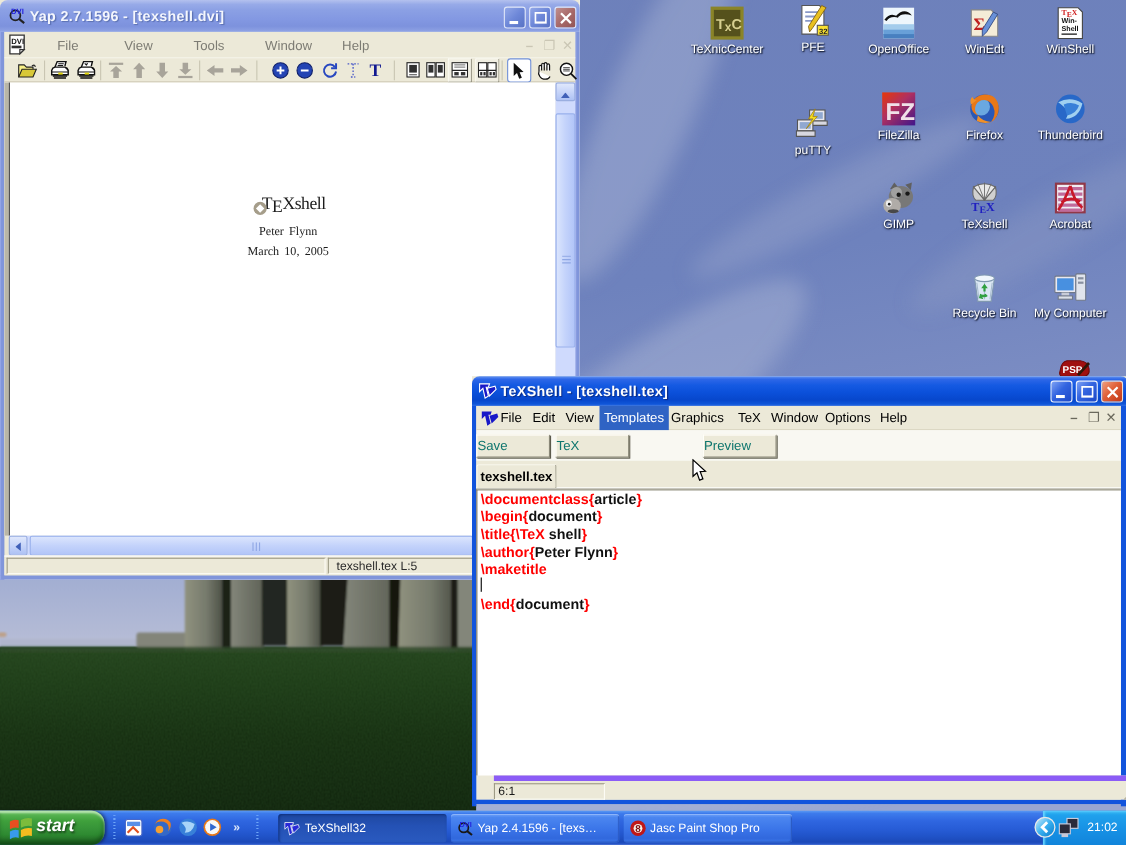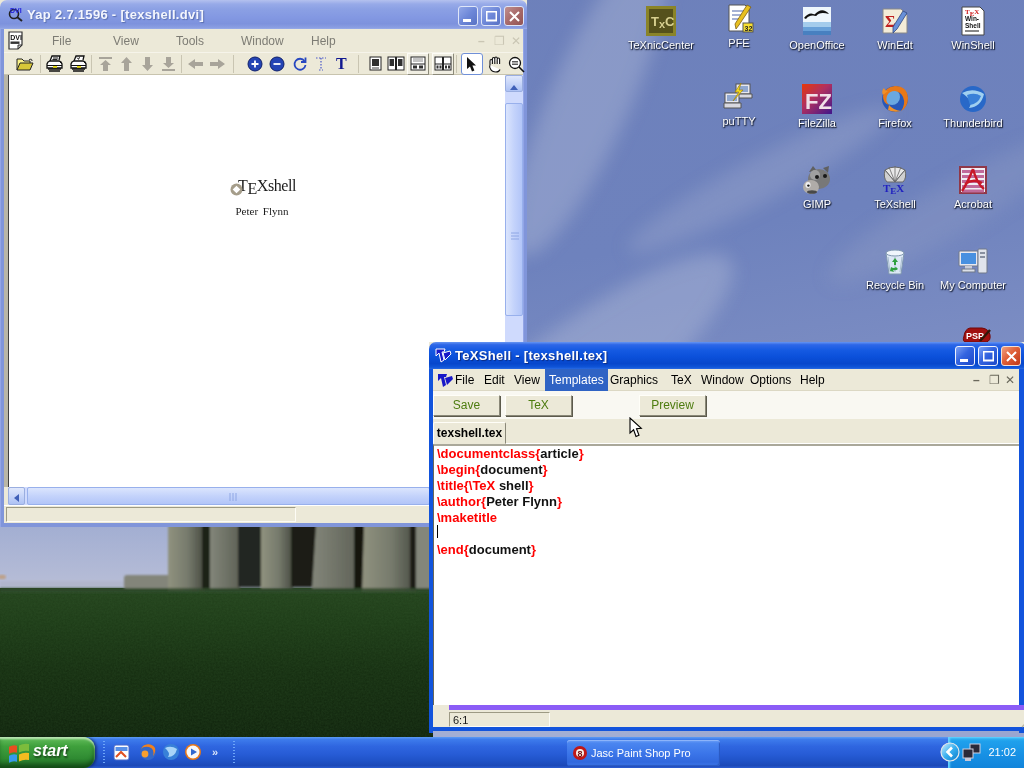--- a/index.html
+++ b/index.html
@@ -43,21 +43,21 @@
 #tex{position:absolute;left:429px;top:342px;width:597px;height:389px;background:#ece9d8}
 .tframe{position:absolute;background:#1254dc}
 #texTitle{position:absolute;left:0;top:0;width:597px;height:27px;border-radius:7px 7px 0 0;
  background:linear-gradient(#6695f2 0%,#2e67e8 10%,#155ae2 30%,#0b50da 55%,#0747cc 80%,#0f55d8 93%,#2a6ae2 100%)}
 #texTitle .ttl{position:absolute;left:26px;top:6px;font-size:13px;font-weight:bold;color:#fff;letter-spacing:.3px;text-shadow:1px 1px 1px #0a2a80}
 .cbb{background:linear-gradient(135deg,#7da1f4,#3364e0 45%,#1c48c8);border:1px solid #eef2fd}
 .cbr{background:linear-gradient(135deg,#f0a080,#e06038 45%,#c03818);border:1px solid #f2e0d4}
 #texMenu{position:absolute;left:4px;top:27px;width:586px;height:22px;background:#ece9d8;font-size:12px;color:#000;border-bottom:1px solid #dcd8c4}
 #texMenu span.mi{position:absolute;top:4px}
 #texTool{position:absolute;left:4px;top:49px;width:586px;height:28px;background:#f9f8f2}
-.xbtn{position:absolute;top:4px;height:21px;background:#ece9d8;border:1px solid;border-color:#fffef8 #8a8878 #8a8878 #fffef8;box-shadow:1px 1px 0 #5c5a4c;font-size:12px;color:#4d7c0f;text-align:center;line-height:19px}
+.xbtn{position:absolute;top:4px;height:21px;background:#ece9d8;border:1px solid;border-color:#fffef8 #8a8878 #8a8878 #fffef8;box-shadow:1px 1px 0 #5c5a4c;font-size:12px;color:#0f766e;text-align:left;line-height:19px}
 #texTab{position:absolute;left:4px;top:77px;width:586px;height:25px;background:#ece9d8;border-bottom:1px solid #fff}
 .tab1{position:absolute;left:0px;top:3px;width:73px;height:22px;background:#ece9d8;border:1px solid;border-color:#fffef8 #8a8878 transparent #fffef8;border-radius:2px 2px 0 0;font-weight:bold;font-size:12px;text-align:center;line-height:20px;color:#000}
 #texEdit{position:absolute;left:4px;top:102px;width:586px;height:261px;background:#fff;border-top:2px solid #aaa89a;border-left:1px solid #6a6858}
 .cl{position:absolute;left:3px;white-space:pre;font-weight:bold;font-size:13px;letter-spacing:0}
 .r{color:#f00}.k{color:#111}
 #texStatus{position:absolute;left:20px;top:363px;width:586px;height:22px;background:#ece9d8;border-top:5px solid #8b5cf6;font-size:11px;color:#1a1a1a}
 
 #ddmenu{position:absolute;left:545px;top:391px;width:115px;height:202px;background:#fbfaf6;border:1px solid #747066;font-size:12px;color:#000}
 #ddmenu .it{position:absolute;left:1px;width:113px;height:17px;line-height:17px;padding-left:16px}
 #ddmenu .hl{background:#2f63c4;color:#fff}
@@ -204,21 +204,21 @@
   <svg width="32" height="32" viewBox="0 0 32 32">
           <path d="M5 2 h18 l4 4 v24 h-22 z" fill="#fff" stroke="#444"></path>
           <text x="8" y="9" font-size="7" font-weight="bold" fill="#d02020" font-family="Liberation Serif">T<tspan dy="1.5">E</tspan><tspan dy="-1.5">X</tspan></text>
           <text x="8" y="16" font-size="6.5" font-weight="bold" fill="#111" font-family="Liberation Sans">Win-</text>
           <text x="8" y="23" font-size="6.5" font-weight="bold" fill="#111" font-family="Liberation Sans">Shell</text>
           <path d="M8 26 h14" stroke="#111"></path>
         </svg>
   <div class="lbl">WinShell</div>
  </div>
 
- <div class="dicon" style="left:701px;top:81px">
+ <div class="dicon" style="left:701px;top:97px">
   <svg width="32" height="32" viewBox="0 0 32 32">
           <rect x="13" y="3" width="14" height="10" fill="#e8e8f0" stroke="#555"></rect>
           <rect x="15" y="5" width="10" height="6" fill="#90a8d0"></rect>
           <path d="M11 13 h18 v4 h-18 z" fill="#d8d8e0" stroke="#555"></path>
           <rect x="2" y="12" width="14" height="10" fill="#e8e8f0" stroke="#555"></rect>
           <rect x="4" y="14" width="10" height="6" fill="#90a8d0"></rect>
           <path d="M1 22 h17 v5 h-17 z" fill="#d8d8e0" stroke="#555"></path>
           <path d="M18 2 l-6 9 h4 l-6 9 l10 -11 h-4 z" fill="#f8e020" stroke="#a08010" stroke-width=".7"></path>
         </svg>
   <div class="lbl">puTTY</div>
@@ -480,20 +480,21 @@
  </div>
  <div id="yapClient">
   <div class="inedge"></div>
 
   <div class="serif abs" style="left:230px;top:102px;font-size:16px;letter-spacing:-0.4px">T<span style="position:relative;top:3px">E</span>Xshell</div>
   <svg class="abs" style="left:222px;top:108px" width="13" height="13">
           <circle cx="6.5" cy="6.5" r="6" fill="#a59d8a"></circle>
           <rect x="3.8" y="3.8" width="5.4" height="5.4" fill="#fff" transform="rotate(45 6.5 6.5)"></rect>
         </svg>
   <div class="serif abs" style="left:0;top:130px;width:508px;text-align:center;font-size:11px;word-spacing:2px">Peter&nbsp;Flynn</div>
+  <div class="serif abs" style="left:0;top:148px;width:508px;text-align:center;font-size:11px;word-spacing:2px">March&nbsp;10,&nbsp;2005</div>
  </div>
  <div id="vsb">
   <div class="sbtn" style="left:0;top:0;width:18px;height:17px"><svg width="8" height="5" style="margin-top:5px">
             <path d="M4 0 L8 5 L0 5 Z" fill="#4060b8"></path>
           </svg></div>
   <div class="sthumb" style="left:0;top:28px;width:18px;height:213px">
     <svg class="abs" style="left:5px;top:128px" width="8" height="8">
             <path d="M0 1 h8 M0 4 h8 M0 7 h8" stroke="#8ea6e4" stroke-width="1"></path>
           </svg>
   </div>
@@ -503,20 +504,23 @@
             <path d="M5 0 L5 8 L0 4 Z" fill="#4060b8"></path>
           </svg></div>
   <div class="sthumbh" style="left:19px;top:0;width:403px;height:18px">
     <svg class="abs" style="left:201px;top:5px" width="8" height="8">
             <path d="M1 0 v8 M4 0 v8 M7 0 v8" stroke="#8ea6e4" stroke-width="1"></path>
           </svg>
   </div>
  </div>
  <div id="yapStatus">
    <div class="sunk" style="left:2px;width:290px"></div>
+   <div class="sunk" style="left:294px;width:225px">
+          <span style="position:absolute;left:7px;top:1px">texshell.tex L:5</span>
+        </div>
  </div>
 </div>
 
 <svg class="abs" style="left:960px;top:326px" width="32" height="16" viewBox="0 0 32 16">
   <path d="M4 10 Q2 16 6 16 L26 16 Q31 15 30 9 Q29 3 22 2 L10 2 Q5 3 4 10 Z" fill="#a01010" stroke="#700808" stroke-width="1"></path>
   <text x="6" y="13" font-size="9" font-weight="bold" fill="#fff" font-family="Liberation Sans">PSP</text>
   <line x1="20" y1="15" x2="30" y2="4" stroke="#301808" stroke-width="2.4"></line>
 </svg>
 
 <div id="tex">
@@ -624,20 +628,35 @@
         <path d="M3 5 Q9 2 15 6 Q13 14 6 14 Q9 10 3 5" fill="#a8d4f8"></path>
       </svg>
  <svg class="abs" style="left:184px;top:6px" width="18" height="18" viewBox="0 0 18 18">
         <circle cx="9" cy="9" r="8" fill="#e87818"></circle>
         <circle cx="9" cy="9" r="6.5" fill="#f8f8f8"></circle>
         <path d="M7 5.5 L13 9 L7 12.5 Z" fill="#3068d0"></path>
       </svg>
  <div class="abs" style="left:212px;top:9px;color:#d8e4fa;font-size:11px;font-weight:bold">»</div>
  <div class="qlsep" style="left:233px"></div>
 
+ <div class="tbtn tbtn-dn" style="left:253px;width:153px">
+   <svg class="abs" style="left:5px;top:6px" width="15" height="14" viewBox="0 0 17 16">
+          <path d="M1 2 h9 l-1 3 h-2 l2 8 l-3 2 l-2 -9 l-3 3 z" fill="#2828d8" stroke="#fff" stroke-width=".8"></path>
+          <path d="M8 6 l7 -2 l1 3 l-6 6 z" fill="#2828d8" stroke="#fff" stroke-width=".8"></path>
+        </svg>
+   <span class="tl">TeXShell32</span>
+ </div>
+ <div class="tbtn tbtn-up" style="left:410px;width:153px">
+   <svg class="abs" style="left:5px;top:5px" width="16" height="16" viewBox="0 0 17 17">
+          <circle cx="7" cy="8" r="4.5" fill="none" stroke="#181818" stroke-width="1.6"></circle>
+          <line x1="10" y1="11" x2="15" y2="15" stroke="#181818" stroke-width="2"></line>
+          <text x="3" y="7" font-size="7" font-weight="bold" fill="#2222dd" font-family="Liberation Sans">DVI</text>
+        </svg>
+   <span class="tl">Yap 2.4.1596 - [texs…</span>
+ </div>
  <div class="tbtn tbtn-up" style="left:567px;width:153px">
    <svg class="abs" style="left:5px;top:5px" width="16" height="16" viewBox="0 0 16 16">
           <circle cx="8" cy="8" r="7" fill="#c01818"></circle>
           <circle cx="8" cy="8" r="4" fill="#f8f0e8"></circle>
           <text x="5.5" y="11.5" font-size="9" font-weight="bold" fill="#801010" font-family="Liberation Sans">8</text>
         </svg>
    <span class="tl">Jasc Paint Shop Pro</span>
  </div>
  <div id="tray">
    <svg class="abs" style="left:-8px;top:5px" width="20" height="20" viewBox="0 0 20 20">

